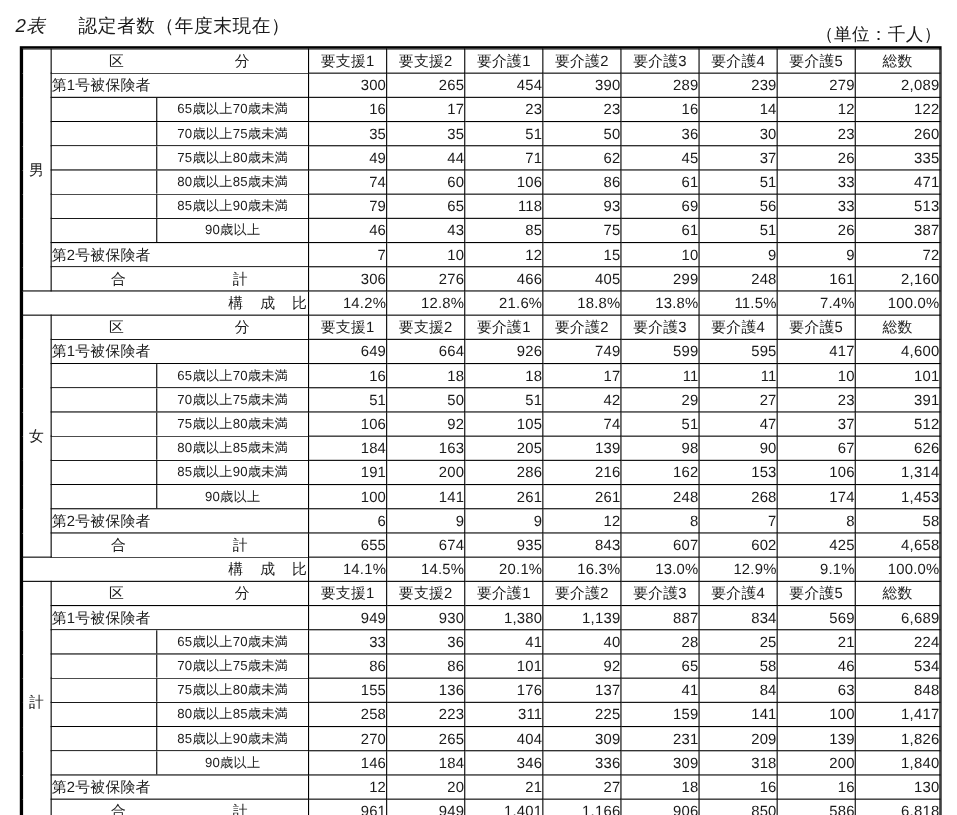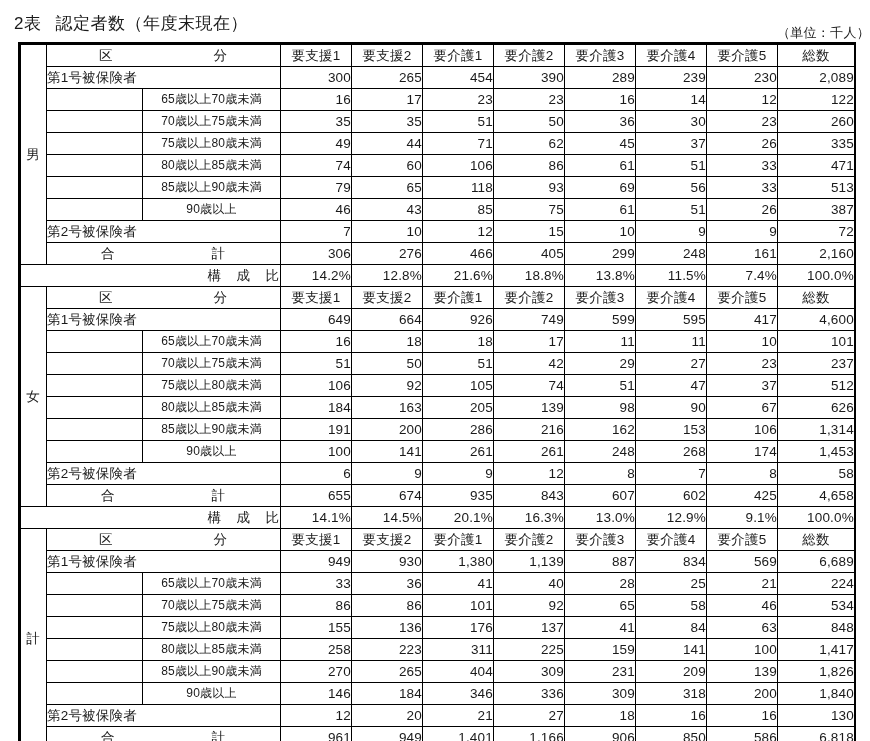--- a/index.html
+++ b/index.html
@@ -21,27 +21,27 @@
     position: relative;
     height: 40px;
     padding: 12px 12px 0 14px;
   }
   .doc-title {
     font-size: 17px;
     letter-spacing: 0.5px;
     font-weight: 400;
     display: inline-block;
   }
-  .doc-title .tnum { margin-right: 2px; }
+  .doc-title .tnum { margin-right: 18px; font-style: italic; }
   .doc-title .tgap { display: inline-block; width: 12px; }
   .unit-note {
     position: absolute;
-    right: 0;
+    right: 14px;
     bottom: -2px;
-    font-size: 13px;
+    font-size: 16px;
     letter-spacing: 0.3px;
   }
 
   
   .tbl-wrap {
     margin: 2px 14px 0 18px;
     border: 2.5px solid #000;
     border-top: 2.5px solid #000;
   }
   table.t {
@@ -173,21 +173,21 @@
             <td class="hdr">総数</td>
           </tr>
           <tr>
             <td class="lbl-left">第1号被保険者</td>
             <td class="num">300</td>
             <td class="num">265</td>
             <td class="num">454</td>
             <td class="num">390</td>
             <td class="num">289</td>
             <td class="num">239</td>
-            <td class="num">230</td>
+            <td class="num">279</td>
             <td class="num">2,089</td>
           </tr>
           <tr class="light">
             <td class="cat-cell">
               <div class="sub-wrap">
                 <div class="sub-pad"></div>
                 <div class="sub-txt">65歳以上70歳未満</div>
               </div>
             </td>
             <td class="num">16</td>
@@ -368,21 +368,21 @@
                 <div class="sub-txt">70歳以上75歳未満</div>
               </div>
             </td>
             <td class="num">51</td>
             <td class="num">50</td>
             <td class="num">51</td>
             <td class="num">42</td>
             <td class="num">29</td>
             <td class="num">27</td>
             <td class="num">23</td>
-            <td class="num">237</td>
+            <td class="num">391</td>
           </tr>
           <tr class="light">
             <td class="cat-cell">
               <div class="sub-wrap">
                 <div class="sub-pad"></div>
                 <div class="sub-txt">75歳以上80歳未満</div>
               </div>
             </td>
             <td class="num">106</td>
             <td class="num">92</td>

